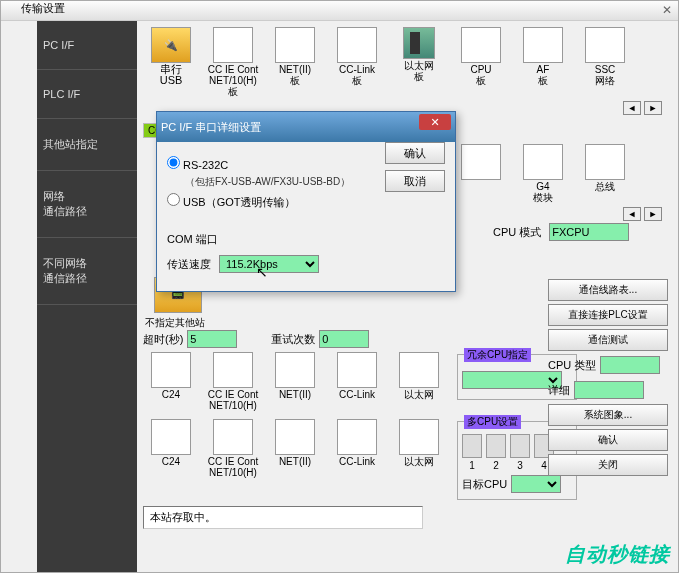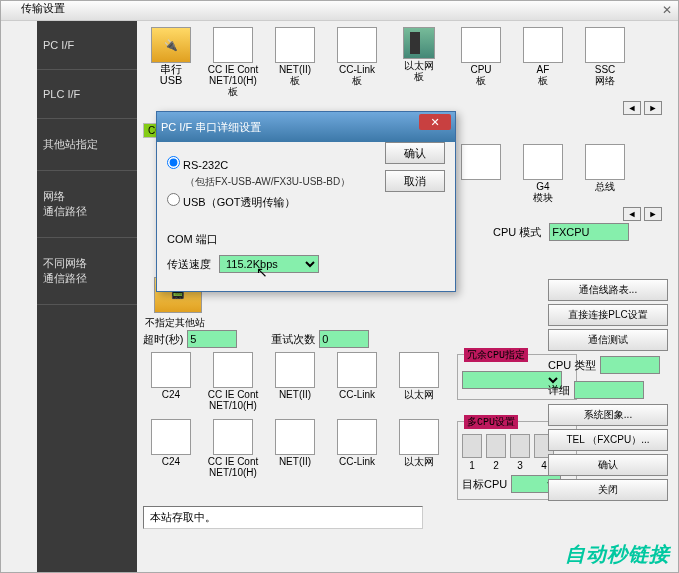--- a/index.html
+++ b/index.html
@@ -24,21 +24,21 @@
 .nav-arrows button { width: 18px; height: 14px; border: 1px solid #888; background: #eee; font-size: 9px; padding: 0; }
 
 .row-label { display: inline-block; margin-right: 4px; vertical-align: middle; }
 .field-row { margin: 2px 0; display: flex; align-items: center; gap: 4px; }
 input[type="text"], select { border: 1px solid #888; background: #86efac; height: 18px; padding: 0 2px; font-size: 11px; }
 
 .right-buttons { position: absolute; right: 10px; top: 258px; display: flex; flex-direction: column; gap: 3px; width: 120px; }
 .right-buttons button, .btn { border: 1px solid #888; background: linear-gradient(#fdfdfd,#e0e0e0); height: 22px; font-size: 10px; cursor: pointer; padding: 0 8px; }
 
 .group-box { border: 1px solid #aaa; padding: 4px; margin: 2px 0; position: relative; }
-.group-box .legend { position: absolute; top: -7px; left: 6px; background: #be185d; padding: 0 3px; font-size: 10px; font-family: Liberation Mono, monospace; }
+.group-box .legend { position: absolute; top: -7px; left: 6px; background: #8b5cf6; padding: 0 3px; font-size: 10px; }
 
 .section-row { display: flex; gap: 4px; margin-top: 4px; align-items: flex-start; }
 
 
 .modal { position: absolute; left: 155px; top: 110px; width: 300px; background: #f0f0f0; border: 1px solid #3c6ea5; box-shadow: 3px 3px 8px rgba(0,0,0,0.3); z-index: 100; }
 .modal-title { background: linear-gradient(#6fa8dc, #3c78a8); color: #fff; height: 30px; display: flex; align-items: center; padding: 0 4px; font-size: 12px; position: relative; }
 .modal-title .close { position: absolute; right: 4px; top: 2px; width: 32px; height: 16px; background: #c84040; color: #fff; text-align: center; line-height: 16px; border-radius: 2px; cursor: pointer; font-size: 11px; }
 .modal-body { padding: 10px; }
 .radio-row { margin: 4px 0; }
 .modal-btns { position: absolute; right: 10px; top: 30px; display: flex; flex-direction: column; gap: 6px; }
@@ -265,21 +265,20 @@
         <button>通信测试</button>
         <div class="field-row">
             <span>CPU 类型</span>
             <input type="text" style="width: 60px;">
           </div>
         <div class="field-row">
             <span>详细</span>
             <input type="text" style="width: 70px;">
           </div>
         <button>系统图象...</button>
-        <button>TEL （FXCPU）...</button>
         <button>确认</button>
         <button>关闭</button>
       </div>
 
     </div>
   </div>
 
   <div class="modal">
     <div class="modal-title">
       <span>PC I/F 串口详细设置</span>

